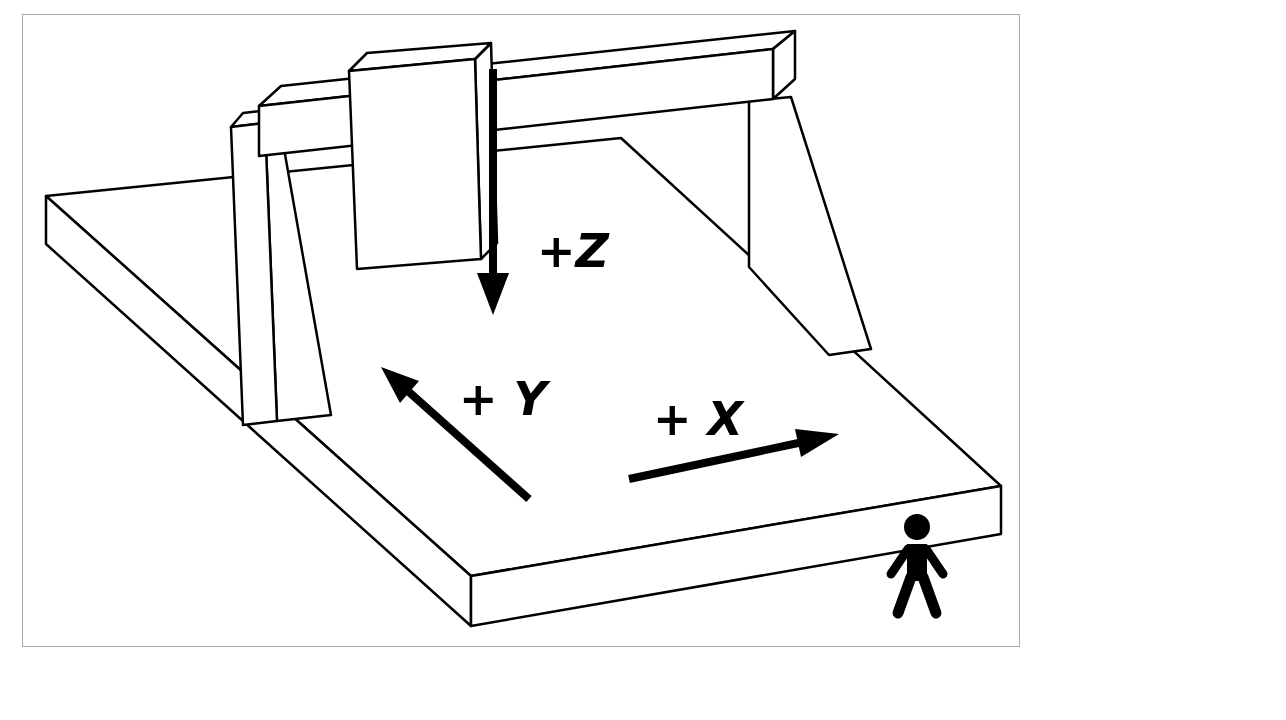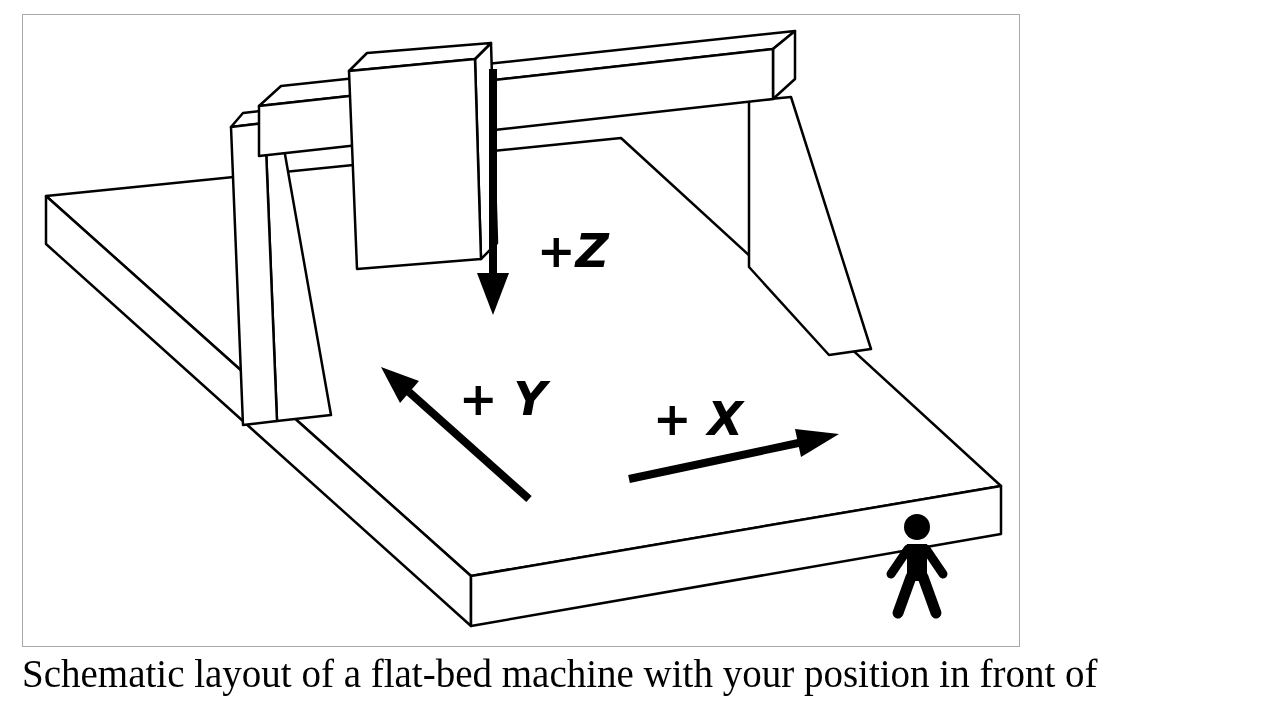--- a/index.html
+++ b/index.html
@@ -111,15 +111,14 @@
         <circle cx="894" cy="512" r="13" stroke="none"></circle>
         <line x1="894" y1="529" x2="894" y2="566" stroke-width="20"></line>
         <line x1="885" y1="534" x2="868" y2="559" stroke-width="9" stroke-linecap="round"></line>
         <line x1="903" y1="534" x2="920" y2="559" stroke-width="9" stroke-linecap="round"></line>
         <line x1="888" y1="562" x2="875" y2="598" stroke-width="11" stroke-linecap="round"></line>
         <line x1="900" y1="562" x2="913" y2="598" stroke-width="11" stroke-linecap="round"></line>
       </g>
     </svg>
   </div>
 
-  <div class="figure-caption">Schematic layout of a flat-bed machine with your position in front of</div>
 
 </div>
 
 </body></html>

